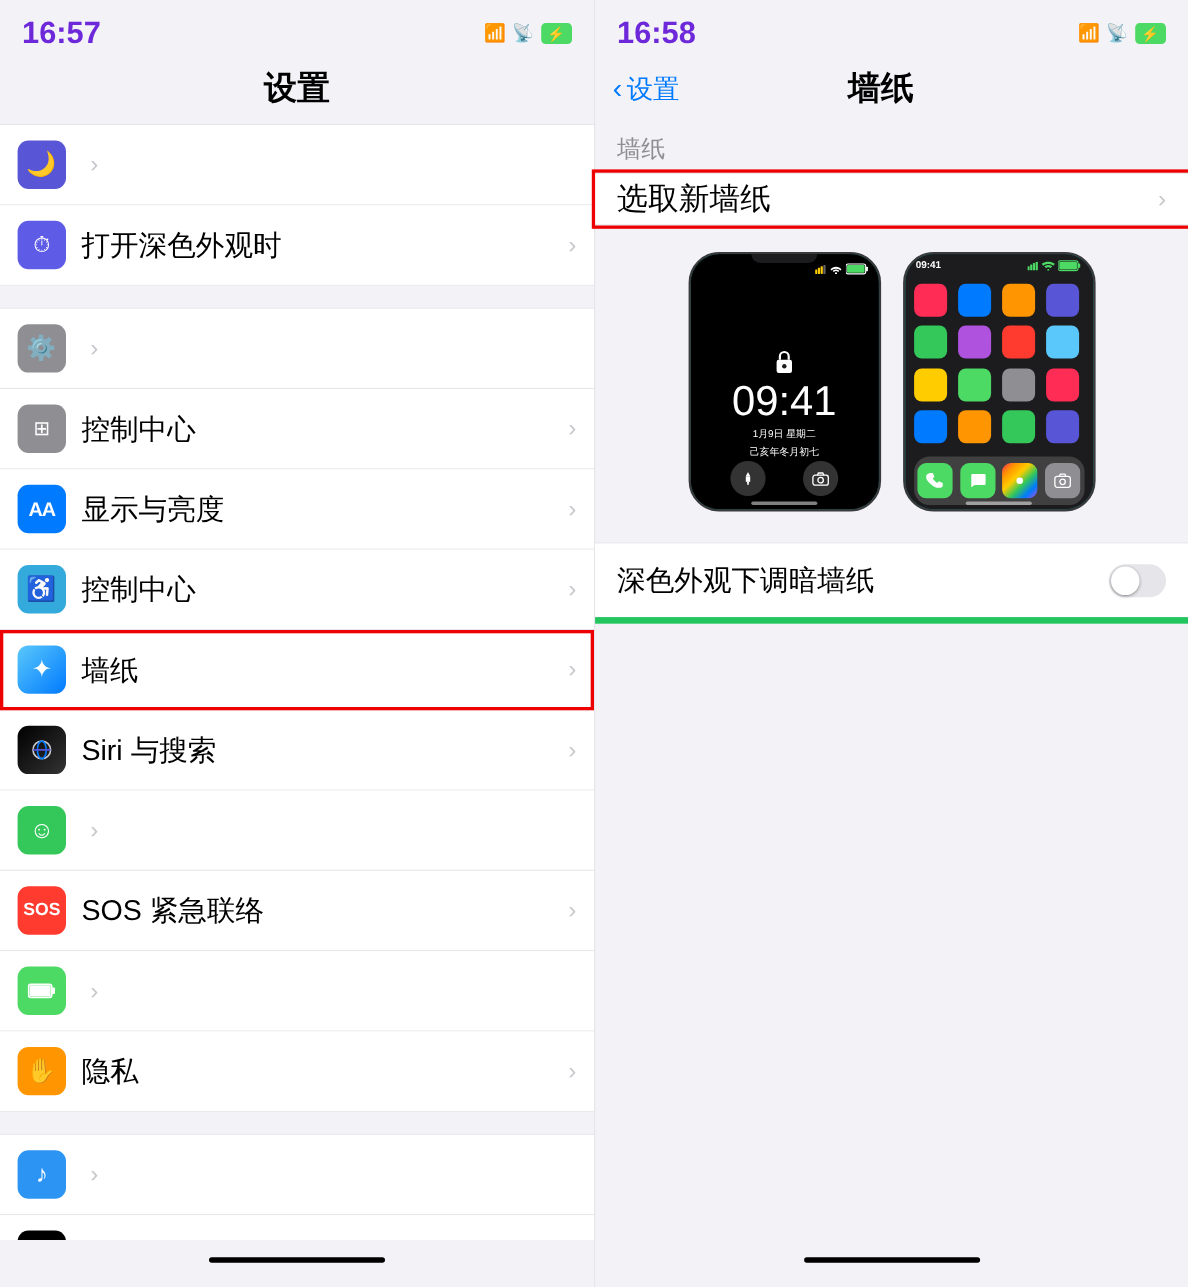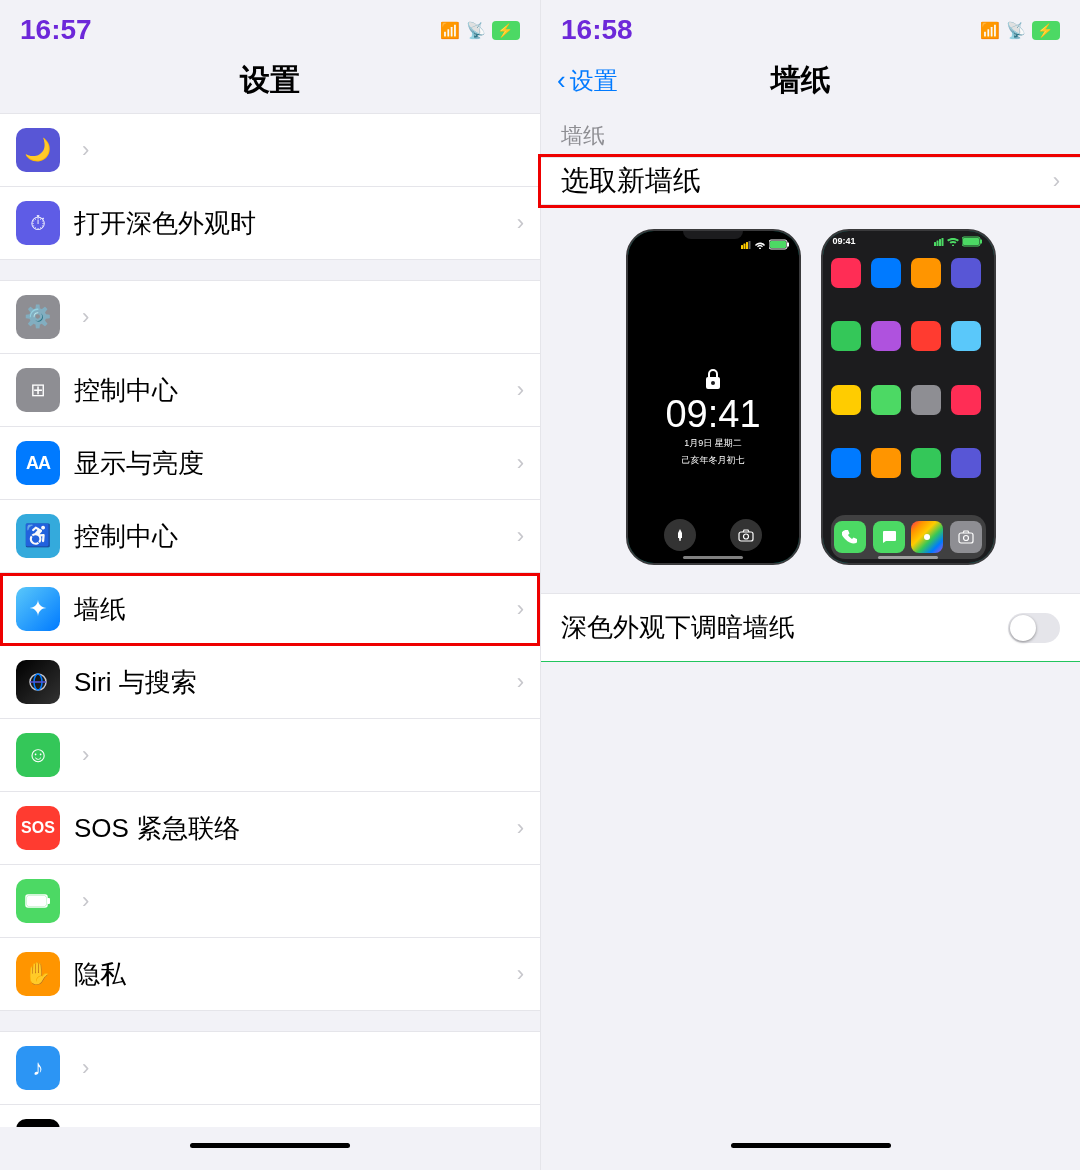--- a/index.html
+++ b/index.html
@@ -185,21 +185,21 @@
 
     .wallpaper-preview {
       display: flex;
       justify-content: center;
       gap: 20px;
       padding: 24px 16px;
     }
 
     .phone-mockup {
       width: 175px;
-      height: 336px;
+      height: 236px;
       background: #0f766e;
       border-radius: 28px;
       overflow: hidden;
       position: relative;
       border: 2px solid #3a3a3c;
     }
 
     
     .lock-screen {
       width: 100%;
@@ -323,21 +323,21 @@
     }
 
     
     .dark-toggle-row {
       display: flex;
       align-items: center;
       justify-content: space-between;
       background: #fff;
       padding: 16px 20px;
       border-top: 1px solid #e5e5ea;
-      border-bottom: 1px solid #22c55e;
+      border-bottom: 6px solid #22c55e;
       margin-top: 4px;
     }
     .dark-toggle-label {
       font-size: 26px;
       color: #000;
     }
     .toggle-switch {
       width: 52px;
       height: 30px;
       border-radius: 15px;

